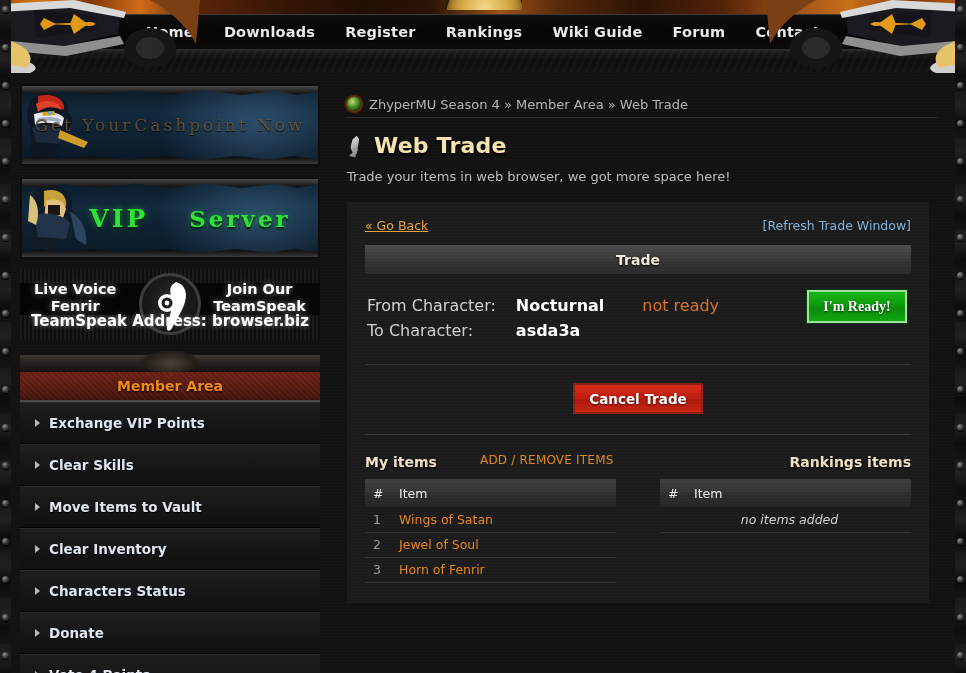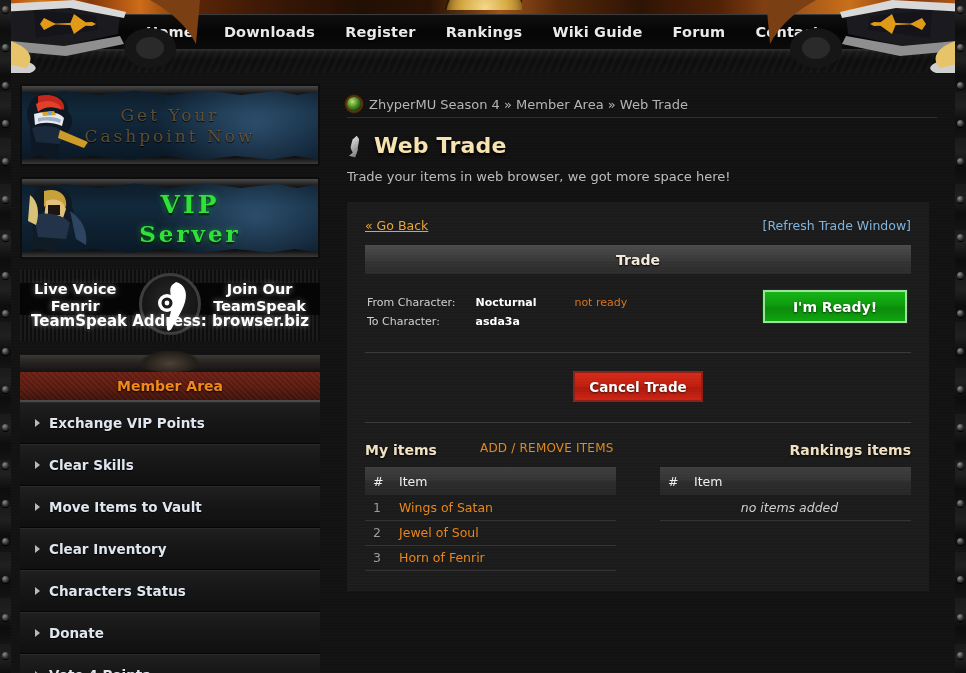--- a/index.html
+++ b/index.html
@@ -116,21 +116,21 @@
   }
   .banner .glow{
     position:absolute; right:-10px; top:-10px; width:180px; height:120px;
     background:radial-gradient(ellipse at 60% 40%,rgba(120,190,255,.26),rgba(30,70,110,0) 65%);
   }
   .banner .char{
     position:absolute; left:4px; top:6px; width:74px; height:72px;
   }
   .banner .btxt{
     position:absolute; left:0; right:0; top:0; bottom:0;
-    display:flex; flex-direction:column; align-items:center; justify-content:center; gap:1px;
+    display:flex; flex-direction:row; align-items:center; justify-content:center; gap:1px;
   }
   .banner1 .btxt span{
     font-family:"DejaVu Serif","Liberation Serif",serif;
     font-size:17px; color:#6b5330; letter-spacing:3px; text-shadow:0 1px 1px #000;
     opacity:.85;
   }
   .banner2 .btxt span{
     font-family:"DejaVu Serif","Liberation Serif",serif;
     font-size:25px; font-weight:bold; color:#2fe23a; letter-spacing:3px;
     text-shadow:0 0 6px rgba(40,220,60,.55),0 2px 2px #000;
@@ -251,31 +251,32 @@
   .goback{
     color:#e8a33a; font-size:12.5px; text-decoration:underline; cursor:pointer;
   }
   .refresh{ color:#7fb3de; font-size:12.5px; cursor:pointer; }
   .trade-bar{
     margin-top:12px; height:29px; display:flex; align-items:center; justify-content:center;
     background:linear-gradient(180deg,#4b4b4b 0%,#3d3d3d 40%,#333333 60%,#2b2b2b 100%);
     color:#f4eada; font-weight:bold; font-size:14px; text-shadow:0 1px 2px #000;
   }
   .charrow{ margin-top:18px; display:flex; align-items:flex-start; position:relative; }
-  .chartable td{ font-size:11px; padding:2px 0; vertical-align:top; }
+  .chartable td{ font-size:16px; padding:2px 0; vertical-align:top; }
   .lbl{ color:#cfcfcf; padding-right:18px !important; }
   .val{ color:#ffffff; font-weight:bold; padding-right:36px !important; }
   .notready{ color:#d8741f; font-size:13px; }
   .btn-ready{
     position:absolute; right:4px; top:-2px;
-    width:144px; height:33px; border:2px solid #9fe09f;
+    width:100px; height:33px; border:2px solid #9fe09f;
     background:linear-gradient(180deg,#17b417 0%,#0d9c0d 45%,#0c8a0c 55%,#0fa60f 100%);
     color:#fff; font-weight:bold; font-size:14px; text-shadow:0 1px 2px rgba(0,0,0,.6);
     display:flex; align-items:center; justify-content:center; cursor:pointer;
     box-shadow:0 0 0 1px #063f06;
+    font-family:Liberation Serif, serif;
   }
   .hr2{ margin-top:20px; height:1px; background:#3a3a3a; }
   .cancel-row{ display:flex; justify-content:center; margin-top:18px; }
   .btn-cancel{
     width:130px; height:31px; border:2px solid #8d2016;
     background:linear-gradient(180deg,#d62a18 0%,#c01f10 45%,#ad1a0c 58%,#cf2416 100%);
     color:#fff; font-weight:bold; font-size:13.5px; text-shadow:0 1px 2px rgba(0,0,0,.65);
     display:flex; align-items:center; justify-content:center; cursor:pointer;
   }
   .hr3{ margin-top:20px; height:1px; background:#3a3a3a; }

